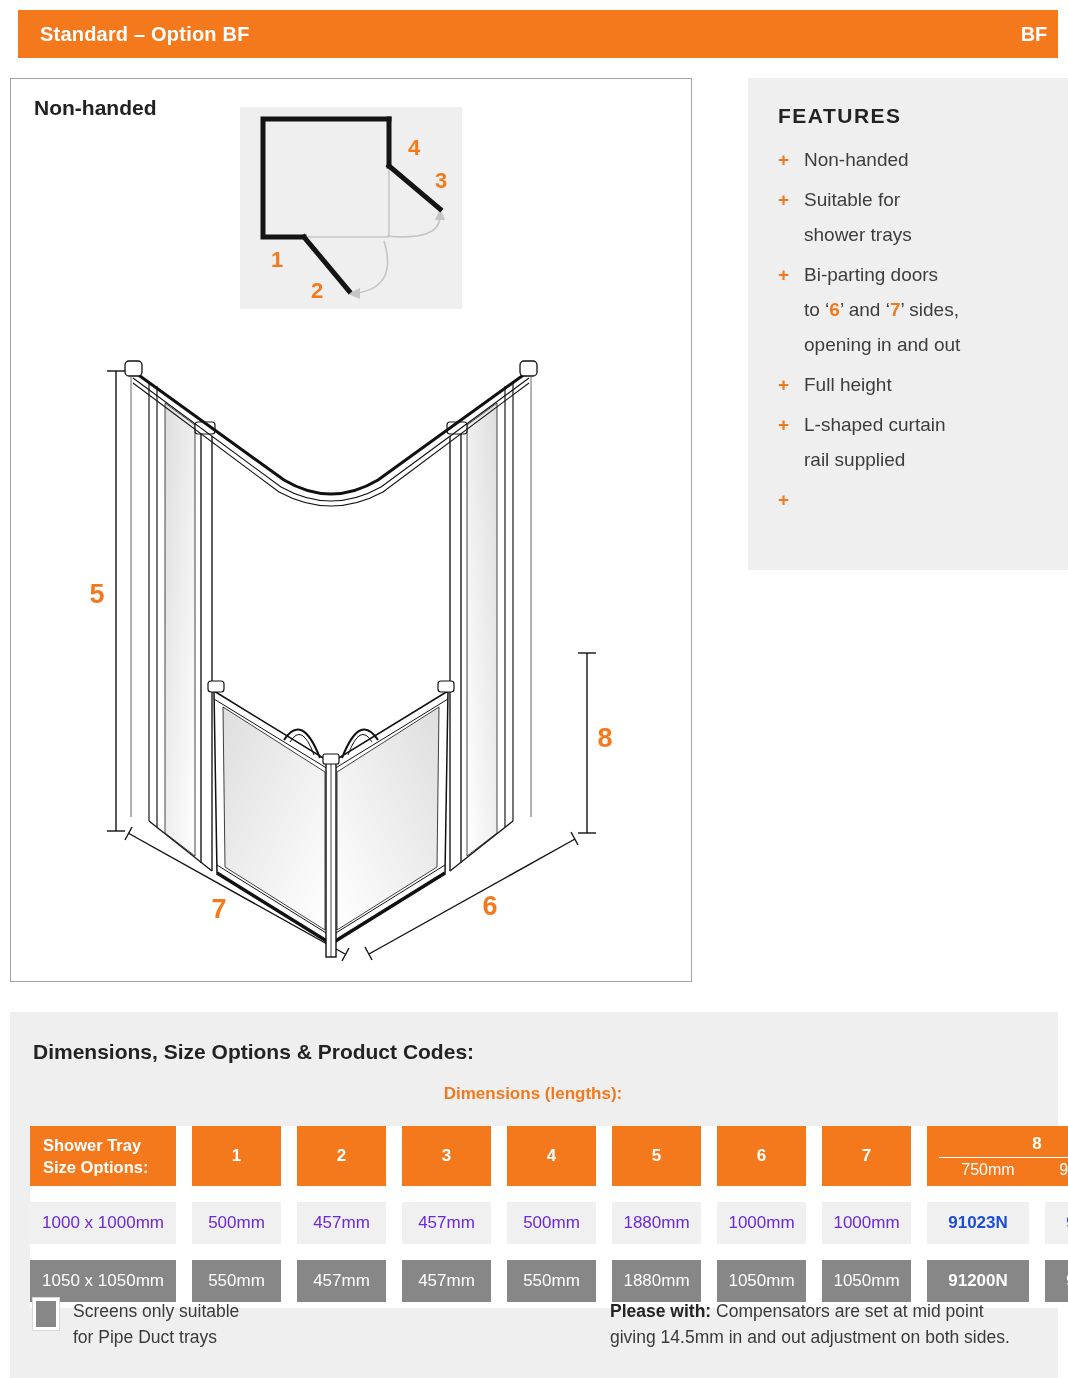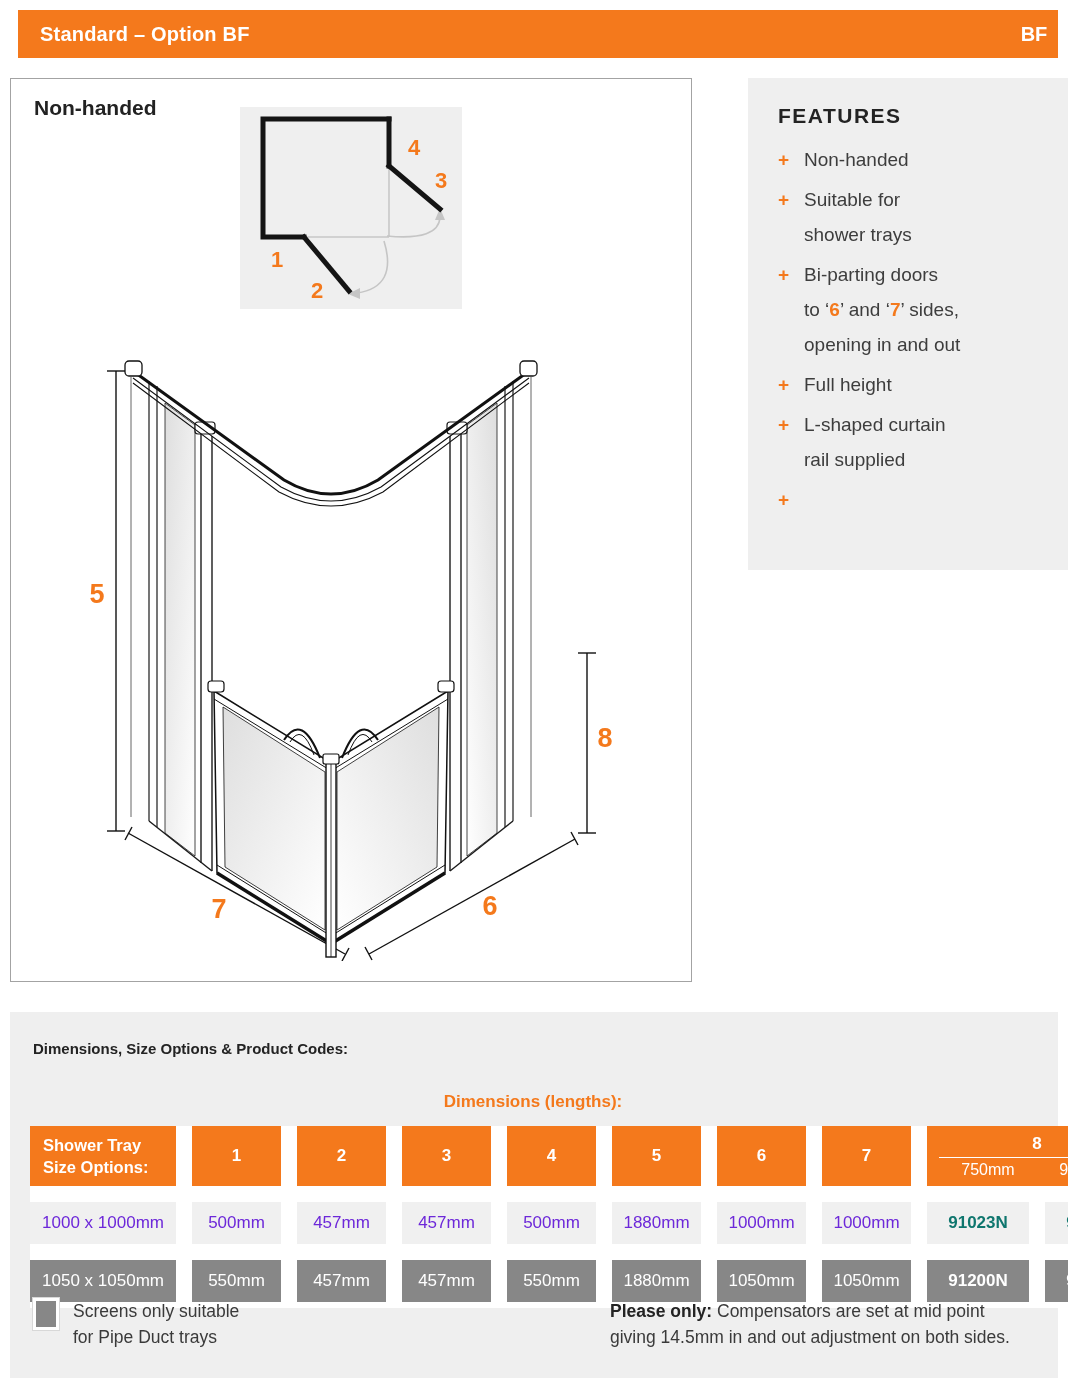--- a/index.html
+++ b/index.html
@@ -26,39 +26,39 @@
               background:#efefef; padding:26px 24px 20px 30px; }
   .features-title { font-size:21px; font-weight:bold; color:#232323; letter-spacing:1.5px; margin-bottom:14px; }
   .feat { display:flex; margin-bottom:5px; }
   .plus { color:#f4791c; font-weight:bold; font-size:19px; line-height:35px; width:26px; flex:0 0 26px; }
   .ftxt { font-size:19px; line-height:35px; color:#3d3d3d; }
   .pre  { white-space:pre-line; }
   .acc  { color:#f4791c; font-weight:bold; font-style:normal; }
 
   
   .bottom { position:absolute; left:10px; top:1012px; width:1048px; height:366px; background:#efefef; }
-  .sec-title { position:absolute; left:23px; top:28px; font-size:15px; font-weight:bold; color:#232323; }
-  .sub-title { position:absolute; left:20px; top:80px; width:1006px; text-align:center;
+  .sec-title { position:absolute; left:23px; top:28px; font-size:21px; font-weight:bold; color:#232323; }
+  .sub-title { position:absolute; left:20px; top:72px; width:1006px; text-align:center;
                color:#f4791c; font-size:17px; font-weight:bold; }
   .tbl { position:absolute; left:20px; top:114px; display:grid;
          grid-template-columns:146px repeat(7, 89px) 102px 102px; gap:16px;
          background:#ffffff; padding:0 0 6px 0; }
   .th { background:#f4791c; color:#ffffff; font-weight:bold; font-size:17px; height:60px;
         display:flex; align-items:center; justify-content:center; }
   .th0 { justify-content:flex-start; text-align:left; padding-left:13px;
          white-space:pre-line; font-size:16.5px; line-height:1.35; }
   .th8 { grid-column:span 2; flex-direction:column; padding:7px 12px 6px 12px; }
   .th8top { width:100%; text-align:center; border-bottom:1px solid #ffffff; padding-bottom:3px; margin-bottom:3px; }
   .th8sub { display:flex; width:100%; font-weight:normal; font-size:16px; }
   .th8sub span { flex:1; text-align:center; }
   .td { height:42px; display:flex; align-items:center; justify-content:center; font-size:17px; }
   .light { background:#f0f0f0; color:#6d28d9; }
   .dark  { background:#878787; color:#ffffff; }
   .code  { font-weight:bold; }
-  .light.code { color:#0f766e; }
+  .light.code { color:#1d4ed8; }
 
   .legend { position:absolute; left:23px; top:286px; display:flex; }
   .legend-swatch { width:26px; height:32px; background:#878787; border:3px solid #ffffff;
                    box-shadow:0 0 0 1px #d8d8d8; margin-right:14px; flex:0 0 26px; }
   .legend-text { font-size:17.5px; line-height:26px; color:#3a3a3a; white-space:pre-line; }
   .note { position:absolute; left:600px; top:286px; width:436px; font-size:17.5px;
           line-height:26px; color:#3a3a3a; white-space:pre-line; }
   .note b { color:#232323; }
 
   svg text.lbl { font-family:"Liberation Sans", sans-serif; font-weight:bold; fill:#f4791c; }
@@ -265,17 +265,17 @@
       <div class="td dark code">91200N</div>
       <div class="td dark code">91201N</div>
     </div>
 
     <div class="legend">
       <div class="legend-swatch"></div>
       <div class="legend-text">Screens only suitable
 for Pipe Duct trays</div>
     </div>
 
-    <div class="note"><b>Please only:</b><span> Compensators are set at mid point
+    <div class="note"><b>Please with:</b><span> Compensators are set at mid point
 giving 14.5mm in and out adjustment on both sides.</span></div>
   </div>
 
 </div>
 
 </body></html>

